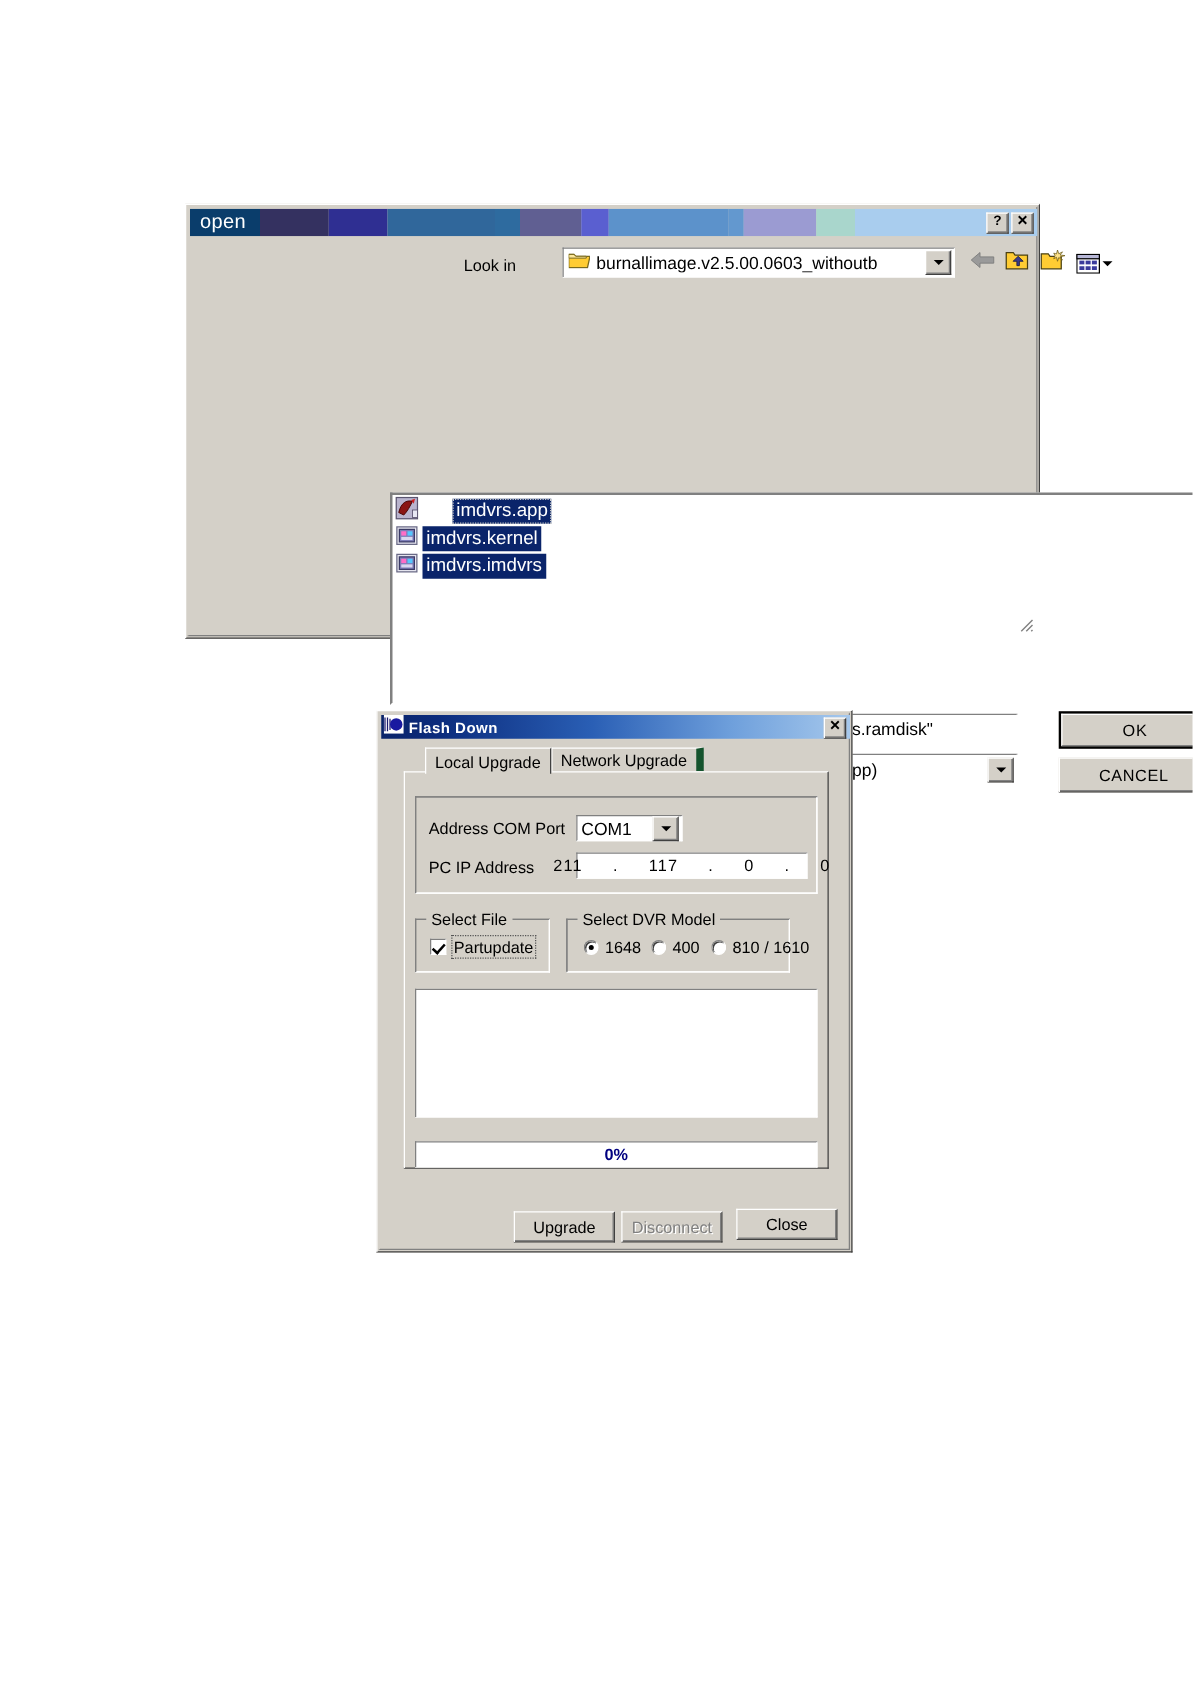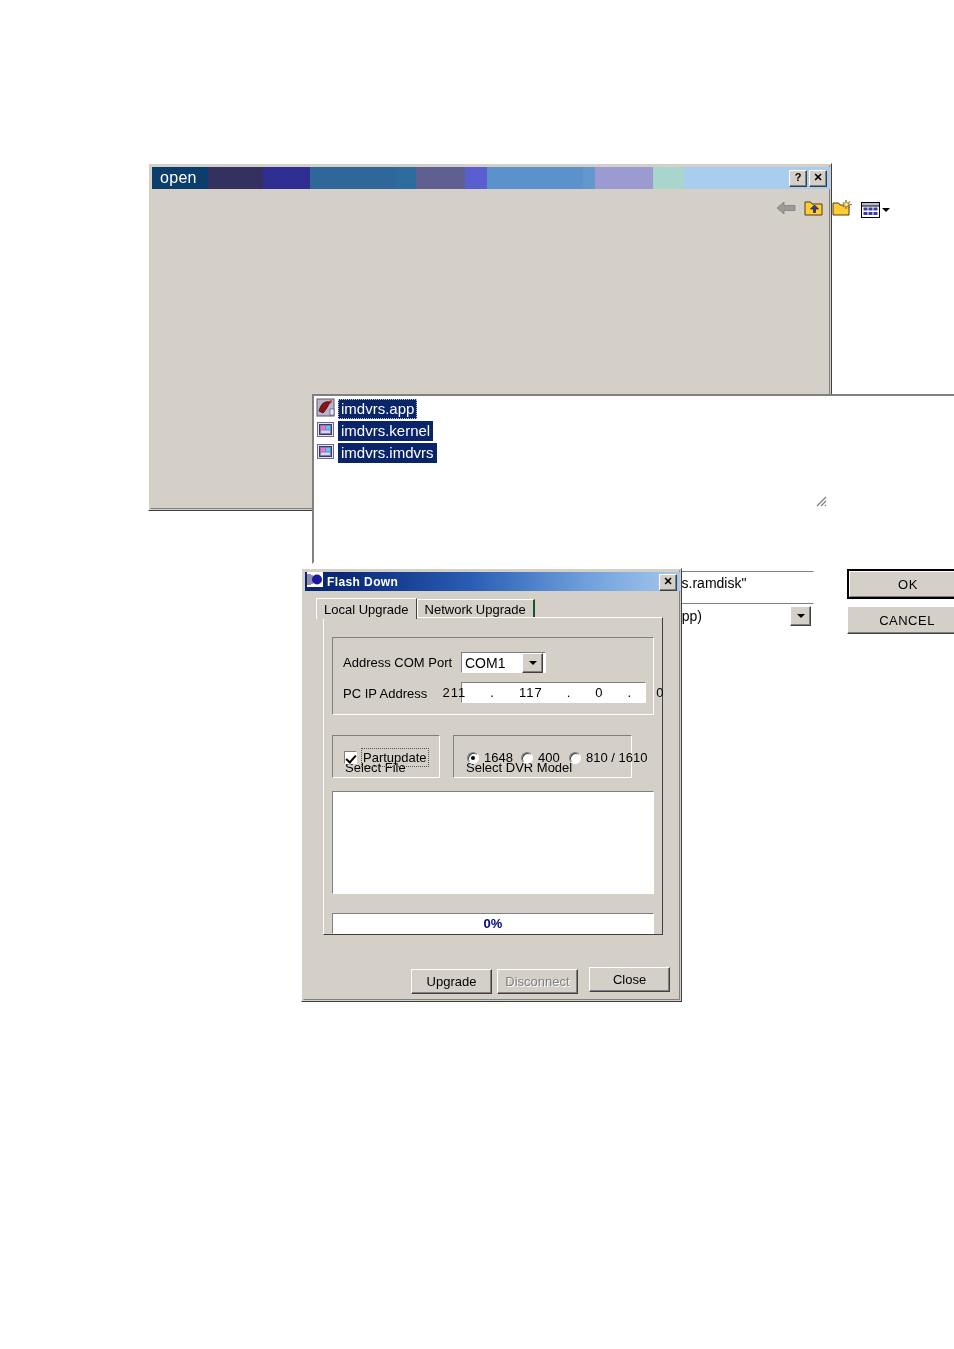--- a/index.html
+++ b/index.html
@@ -175,20 +175,21 @@
     background: #0a246a;
     color: #ffffff;
     font-size: 15px;
     padding: 1px 3px 2px 3px;
     white-space: nowrap;
     line-height: 17px;
   }
   .file-row.focused .f-name {
     outline: 1px dotted #c8c8c8;
     outline-offset: -1px;
+    margin-left: 24px;
   }
 
   
   #fn-label {
     position: absolute;
     left: 212px; top: 411px;
     font-size: 14px; color: #000;
   }
   #fn-field {
     position: absolute;
@@ -323,24 +324,24 @@
     border-bottom: 1px solid #404040;
     box-shadow: inset -1px -1px 0 0 #808080;
     font-size: 11px; line-height: 13px; text-align: center;
     font-weight: bold; color: #000;
     cursor: default;
   }
 
   
   #tabstrip {
     position: absolute;
-    left: 14px; top: 29px;
+    left: 38px; top: 29px;
     width: 340px; height: 20px;
     display: flex;
-    align-items: flex-end;
+    align-items: flex-start;
   }
   .tab {
     height: 19px;
     padding: 0 7px;
     font-size: 13px;
     color: #000;
     display: flex; align-items: center;
     box-sizing: border-box;
     background: #d4d0c8;
     cursor: default;
@@ -350,21 +351,21 @@
     border-top: 1px solid #ffffff;
     border-left: 1px solid #ffffff;
     border-right: 1px solid #404040;
     margin-bottom: -1px;
     z-index: 3;
     position: relative;
   }
   .tab.inactive {
     border-top: 1px solid #ffffff;
     border-left: 1px solid #ffffff;
-    border-right: 2px solid #14532d;
+    border-right: 6px solid #14532d;
     margin-bottom: 0px;
   }
   #tab-page {
     position: absolute;
     left: 21px; top: 48px;
     width: 340px; height: 318px;
     box-sizing: border-box;
     background: #d4d0c8;
     border-top: 1px solid #ffffff;
     border-left: 1px solid #ffffff;
@@ -388,21 +389,20 @@
     pointer-events: none;
   }
   .group-legend {
     position: absolute;
     top: -8px; left: 8px;
     background: #d4d0c8;
     padding: 0 4px;
     font-size: 13px;
     color: #000;
     white-space: nowrap;
-    margin-top: 32px;
   }
 
   #conn-group { left: 332px; top: 637px; width: 322px; height: 78px; }
   #lbl-com    { position: absolute; left: 343px; top: 655px; font-size: 13px; color: #000; }
   #com-combo  { position: absolute; left: 461px; top: 652px; width: 85px; height: 21px;
                 box-sizing: border-box; display: flex; align-items: center; }
   #com-value  { font-size: 14px; color: #000; padding-left: 3px; flex: 1 1 auto; }
   #lbl-ip     { position: absolute; left: 343px; top: 686px; font-size: 13px; color: #000; }
   #ip-field   { position: absolute; left: 461px; top: 682px; width: 185px; height: 21px;
                 box-sizing: border-box; display: flex; align-items: center; justify-content: center;
@@ -495,20 +495,35 @@
       <i style="width:31px;background:#a9d6cc"></i>
       <i style="flex:1 1 auto;background:#a9cdee"></i>
     </div>
     <span id="open-title-text">open</span>
     <div class="tb-btns">
       <div class="tb-btn">?</div>
       <div class="tb-btn">✕</div>
     </div>
   </div>
 
+  <div id="lookin-row">
+    <span id="lookin-label">Look in</span>
+    <div id="lookin-combo" class="sunken">
+      <span class="folder-ico">
+        <svg width="17" height="14" viewBox="0 0 17 14">
+          <path d="M0 2.5 L0 13 L15 13 L17 4 L5.5 4 L4.2 2.5 Z" fill="#ffcc33" stroke="#7a6a1e" stroke-width="1"></path>
+          <path d="M0 2.5 L4.2 2.5 L5.5 4 L14 4 L14 5.5 L0 5.5 Z" fill="#fde79a" stroke="#7a6a1e" stroke-width="0.8"></path>
+        </svg>
+      </span>
+      <span id="lookin-text">burnallimage.v2.5.00.0603_withoutb</span>
+      <span class="combo-arrow-btn">
+          <i class="arrow-dn"></i>
+        </span>
+    </div>
+  </div>
 
   <div id="open-toolbar">
     <span>
       <svg width="20" height="16" viewBox="0 0 20 16">
         <path d="M1 8 L8 2 L8 5.5 L19 5.5 L19 10.5 L8 10.5 L8 14 Z" fill="#9a9a9a" stroke="#7a7a7a" stroke-width="0.7"></path>
       </svg>
     </span>
     <span>
       <svg width="20" height="18" viewBox="0 0 20 18">
         <path d="M1 3 L1 16 L18 16 L18 5 L8 5 L6.6 3 Z" fill="#ffcc33" stroke="#4a4012" stroke-width="1"></path>

